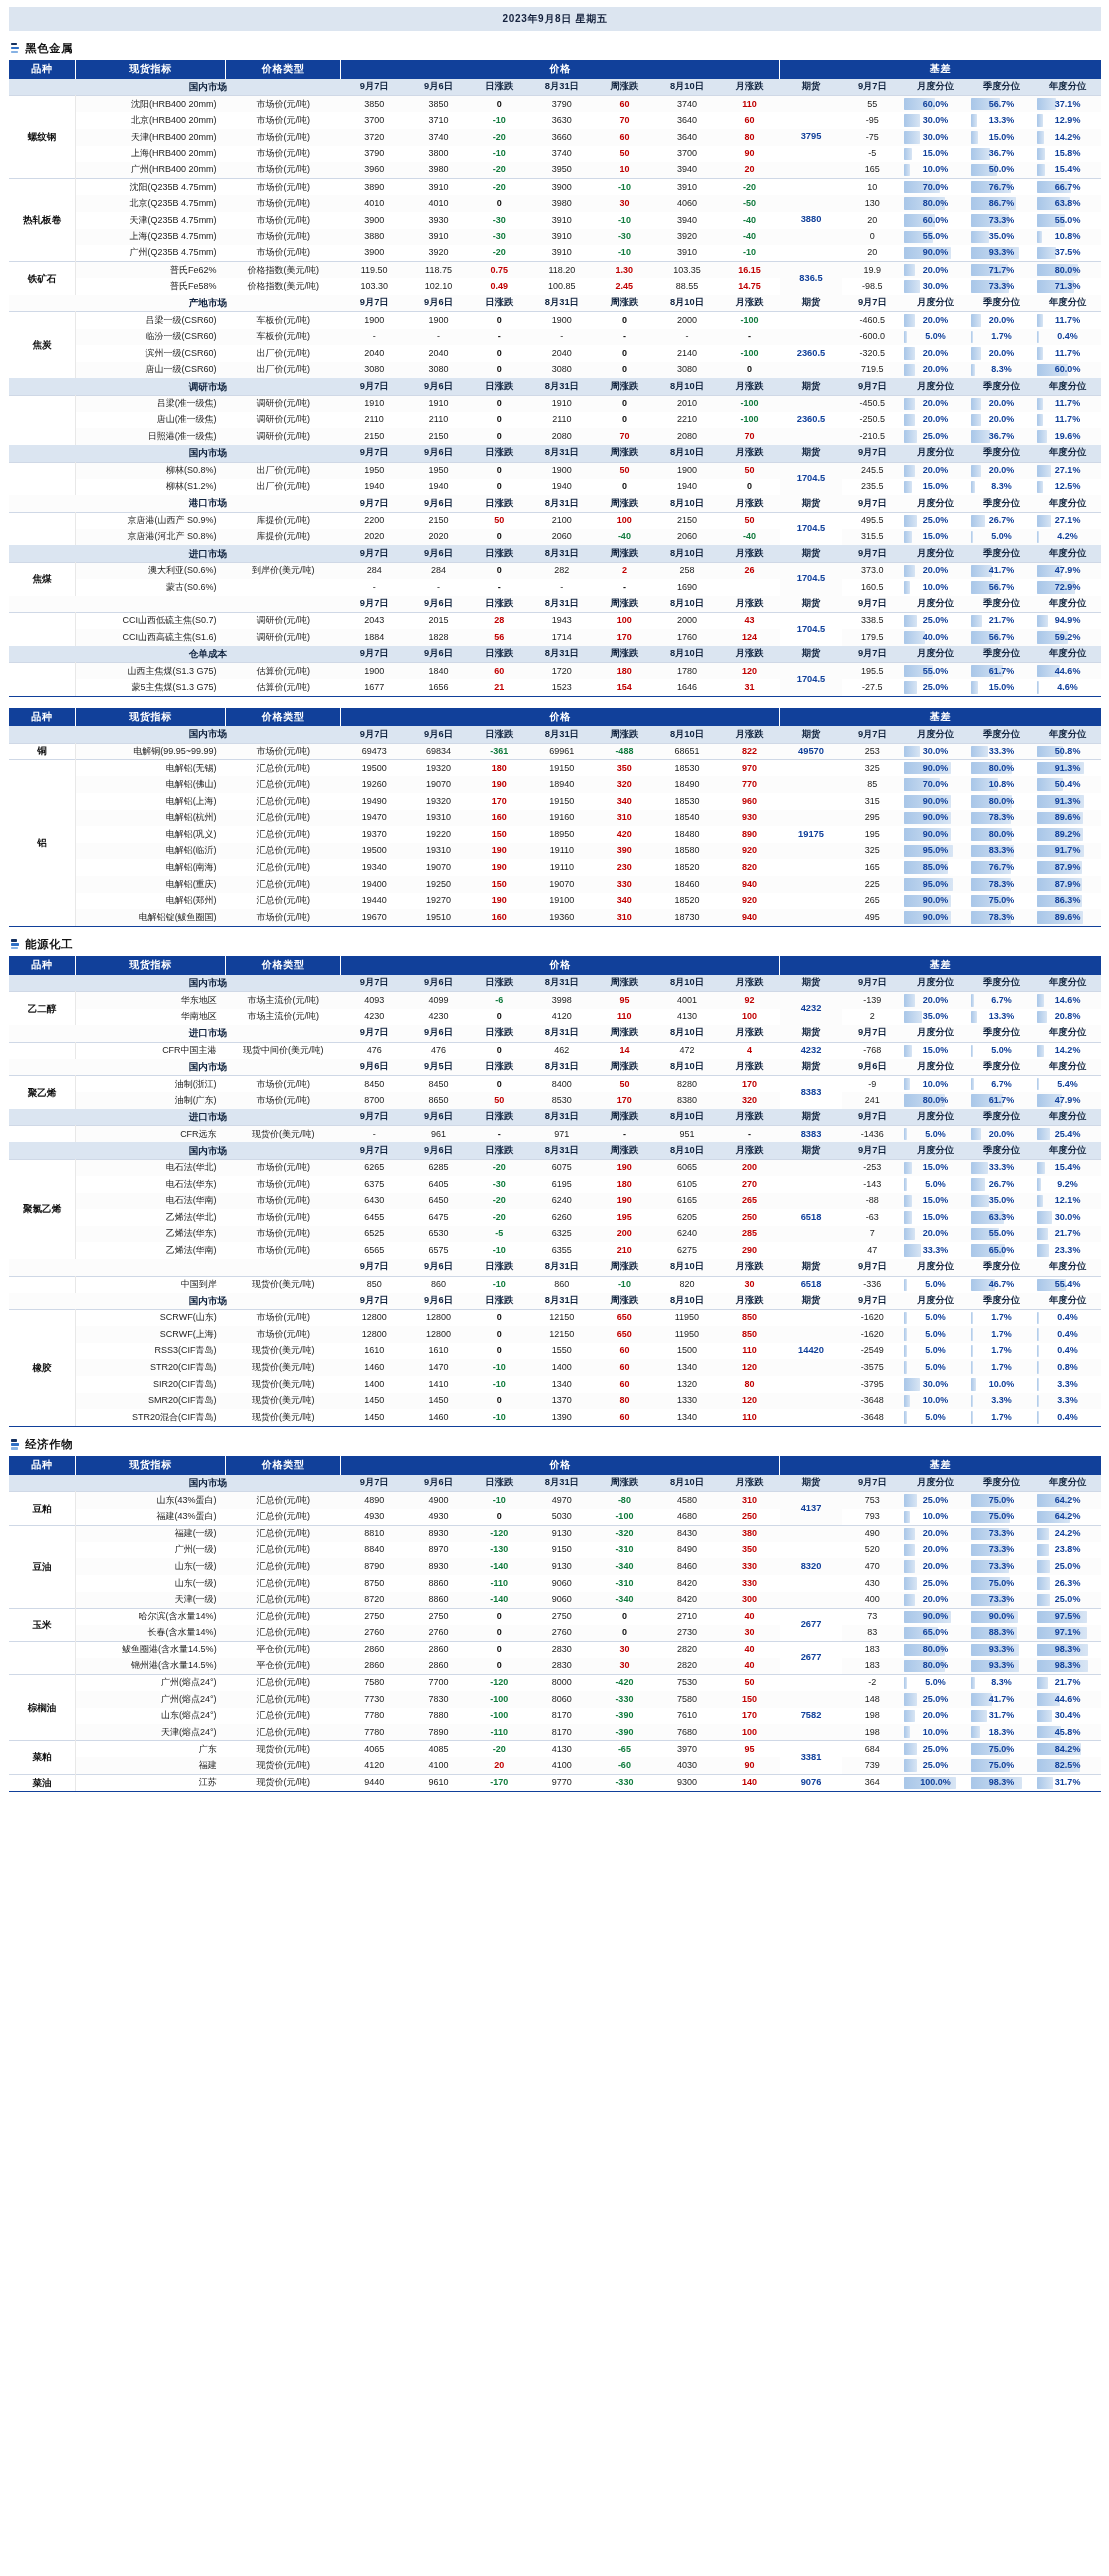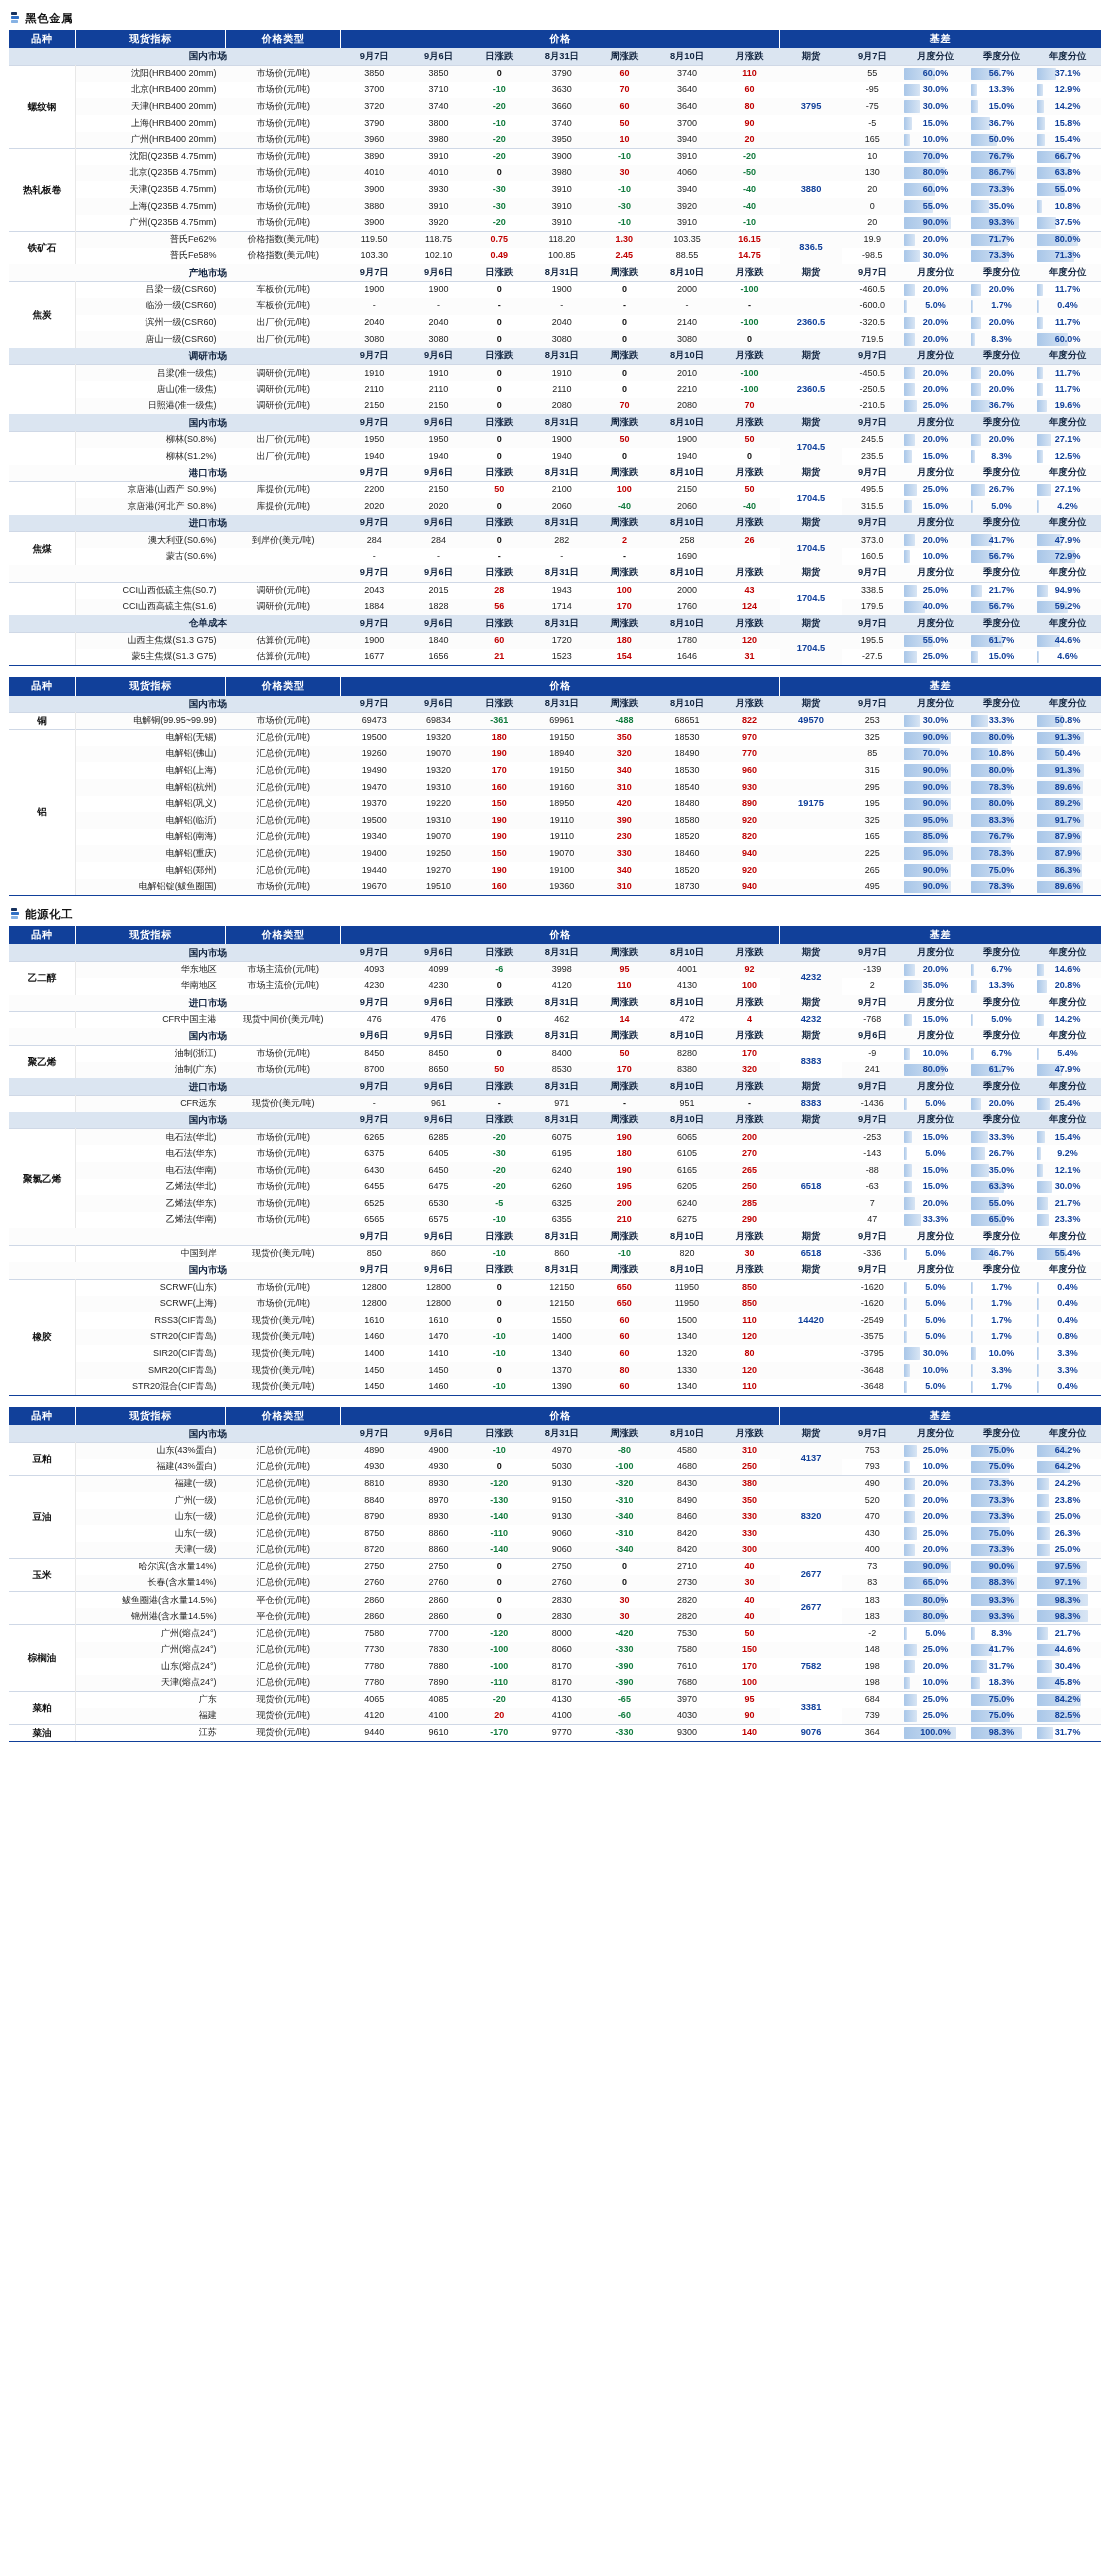--- a/index.html
+++ b/index.html
@@ -109,20 +109,21 @@
   tbody tr td.cat{background:#fff;}
   .grp-sep td{border-top:0.7px solid #cfd8e6;}
   .tbl-wrap{border-bottom:1.3px solid #11409a;}
 </style>
 </head>
 <body>
 
 <div class="page">
 
 
+  <div class="datebar">2023年9月8日    星期五</div>
 
   <div id="sections-root">
       <div class="section">
         <div class="sec-head">
           <span class="sec-icon">
             <i></i>
             <i></i>
             <i></i>
           </span>
           <span class="sec-title">黑色金属</span>
@@ -1457,20 +1458,28 @@
                 <td>-3648</td>
                 <td class="pct"><div class="bar" style="width: 2.7px;"></div><span class="v">5.0%</span></td>
                 <td class="pct"><div class="bar" style="width: 2.7px;"></div><span class="v">1.7%</span></td>
                 <td class="pct"><div class="bar" style="width: 2.7px;"></div><span class="v">0.4%</span></td>
               </tr>
             </tbody>
           </table>
         </div>
       </div>
       <div class="section">
+        <div class="sec-head">
+          <span class="sec-icon">
+            <i></i>
+            <i></i>
+            <i></i>
+          </span>
+          <span class="sec-title">经济作物</span>
+        </div>
         <div class="tbl-wrap">
           <table>
             <colgroup>
               <col style="width: 57px;">
               <col style="width: 130px;">
               <col style="width: 99px;">
               <col style="width: 58px;">
               <col style="width: 53px;">
               <col style="width: 52px;">
               <col style="width: 56px;">

